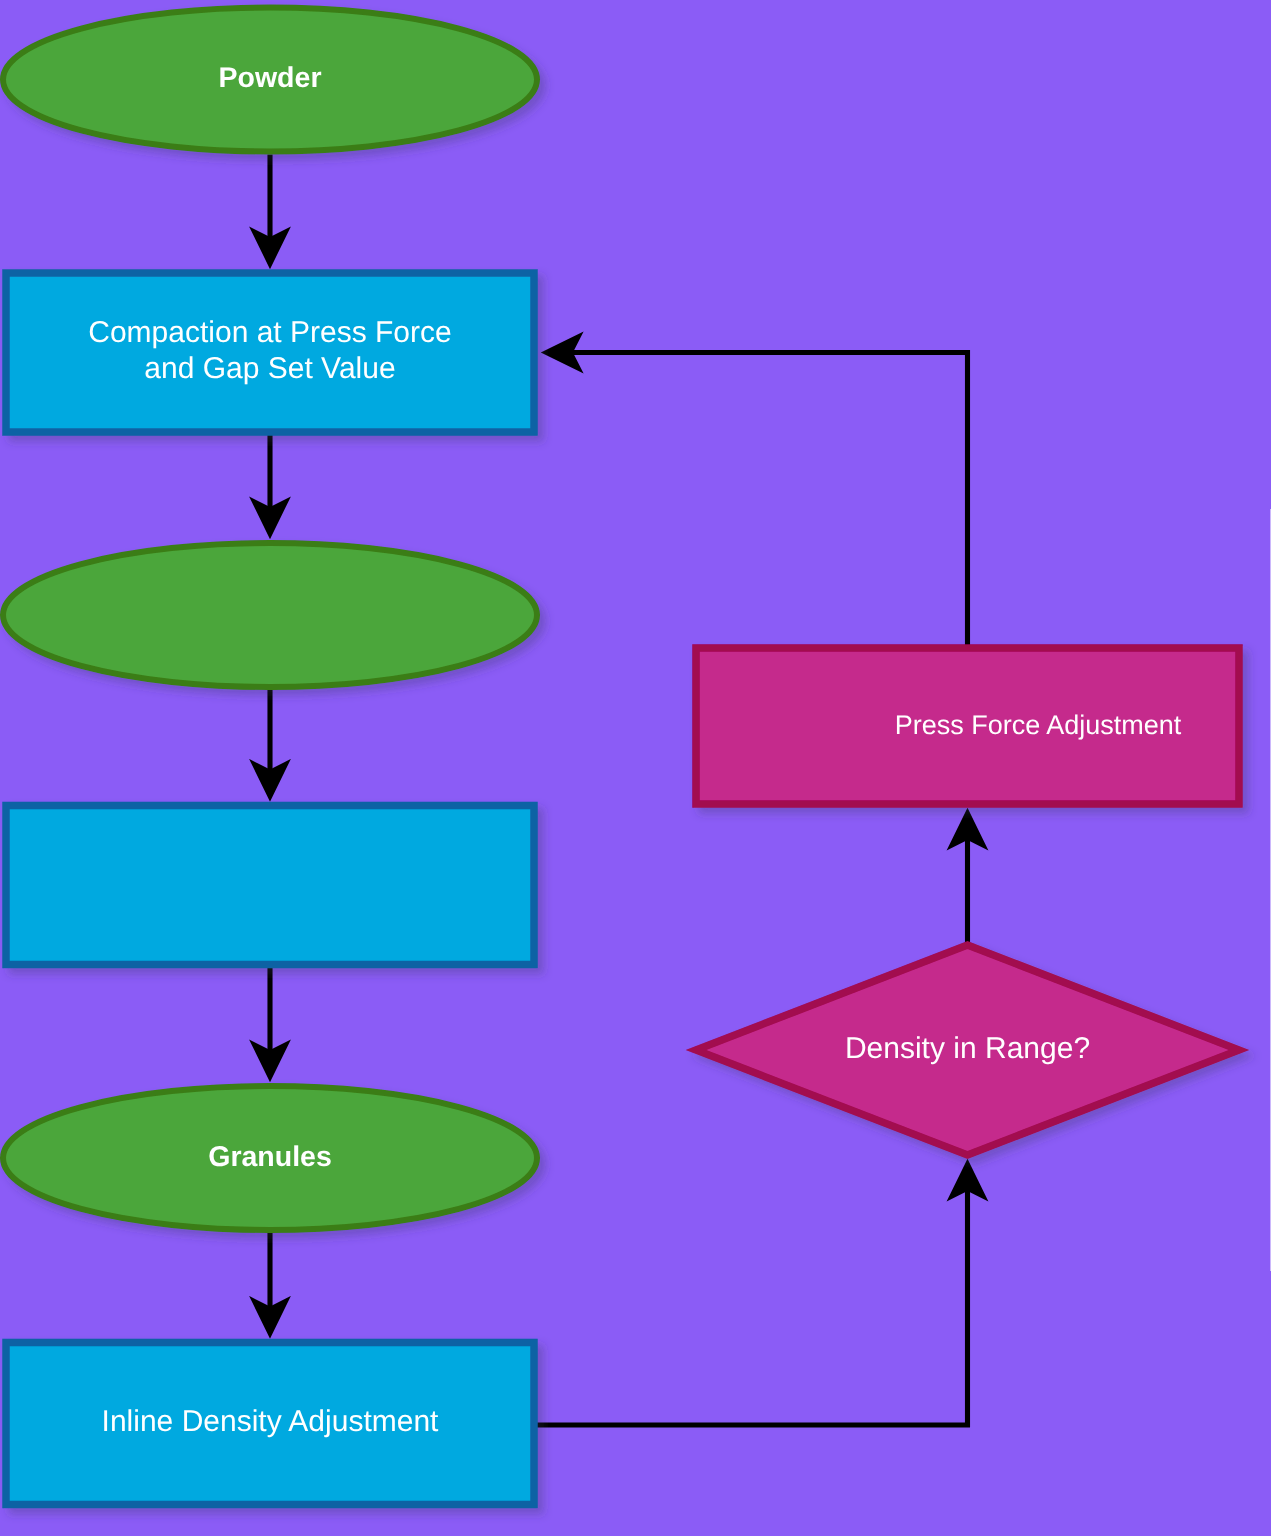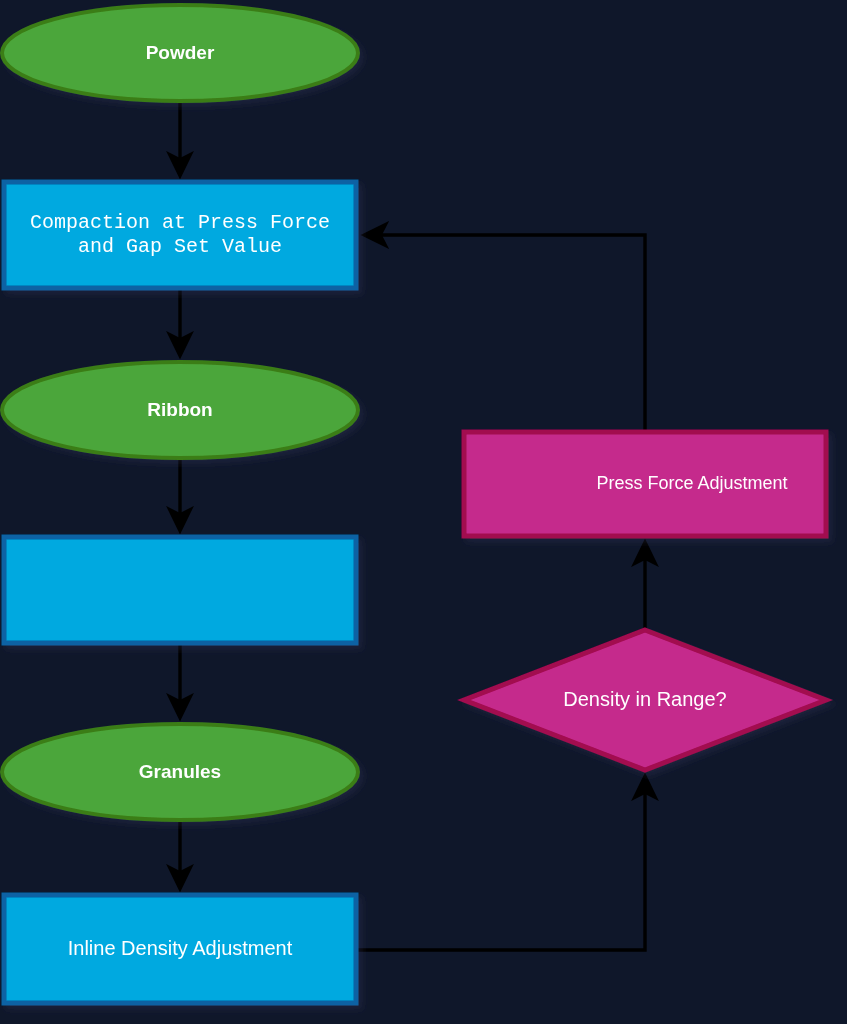--- a/index.html
+++ b/index.html
@@ -7,21 +7,21 @@
     padding: 0;
     background: #ffffff;
   }
   body {
     font-family: "Liberation Sans", sans-serif;
   }
   #canvas {
     position: relative;
     width: 847px;
     height: 1024px;
-    background: #0f172a;
+    background: #8b5cf6;
     overflow: hidden;
   }
   #flow-svg {
     position: absolute;
     top: 0;
     left: 0;
     width: 847px;
     height: 1024px;
   }
   .node-label {
@@ -100,24 +100,23 @@
       <rect x="4" y="895" width="352" height="108" fill="#00A9E0" stroke="#0B62A4" stroke-width="5" filter="url(#dropshadow)"></rect>
 
       <rect x="464" y="432" width="362" height="104" fill="#C52C8C" stroke="#A2084F" stroke-width="5" filter="url(#dropshadow)"></rect>
 
       <polygon points="645,630 826,700 645,770 464,700" fill="#C52C8C" stroke="#A2084F" stroke-width="5" filter="url(#dropshadow)"></polygon>
     </g>
   </svg>
 
   <div class="node-label label-terminator" style="left:0px; top:3px; width:360px; height:100px;">Powder</div>
 
-  <div class="node-label label-process" style="left:2px; top:180px; width:356px; height:110px;font-family:Liberation Mono, monospace;">Compaction at Press Force
+  <div class="node-label label-process" style="left:2px; top:180px; width:356px; height:110px;">Compaction at Press Force
 and Gap Set Value</div>
 
-  <div class="node-label label-terminator" style="left:0px; top:360px; width:360px; height:100px;">Ribbon</div>
 
 
   <div class="node-label label-terminator" style="left:0px; top:722px; width:360px; height:100px;text-align:center;">Granules</div>
 
   <div class="node-label label-process" style="left:2px; top:893px; width:356px; height:112px;">Inline Density Adjustment</div>
 
   <div class="node-label label-adjust" style="left:462px; top:430px; width:366px; height:108px;">Press Force Adjustment</div>
 
   <div class="node-label label-decision" style="left:462px; top:628px; width:366px; height:144px;">Density in Range?</div>
 

